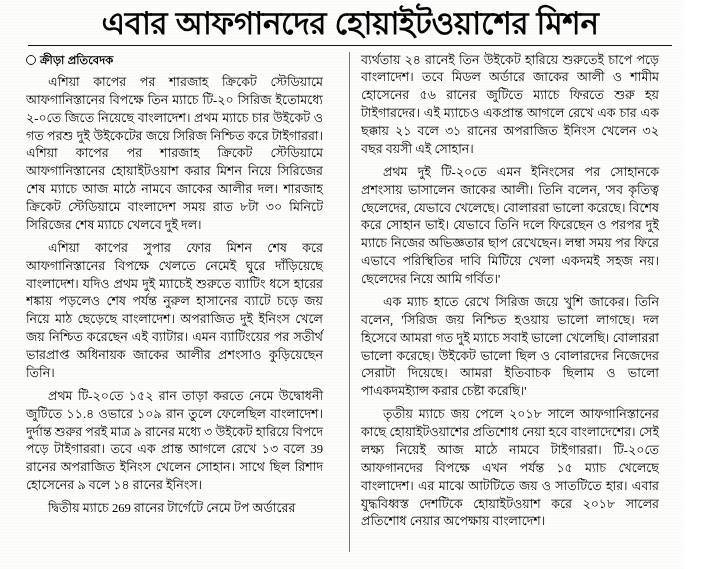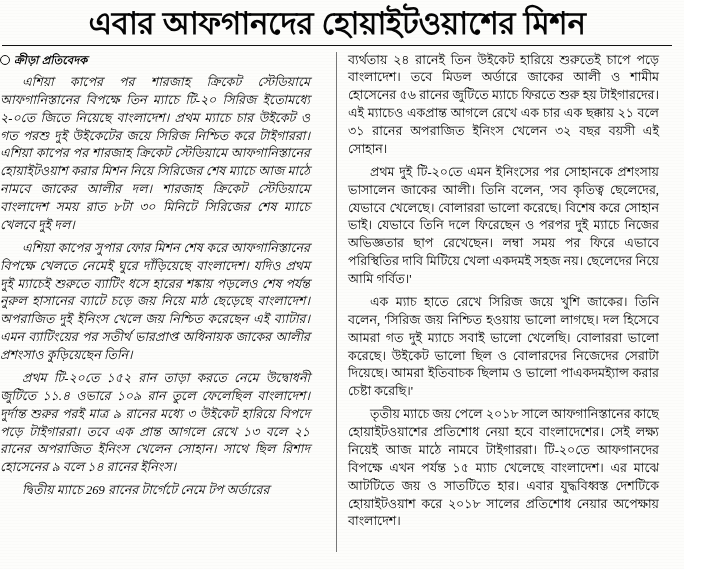--- a/index.html
+++ b/index.html
@@ -12,21 +12,21 @@
     background: #ffffff;
     font-family: "Liberation Serif", "DejaVu Serif", serif;
     color: #000000;
     overflow: hidden;
   }
   .page {
     position: relative;
     width: 684px;
     height: 569px;
     box-sizing: border-box;
-    padding: 6px 10px 0 0;
+    padding: 6px 10px 0 26px;
     background:
       repeating-linear-gradient(0deg, rgba(0,0,0,0.012) 0px, rgba(0,0,0,0.012) 1px, rgba(255,255,255,0) 1px, rgba(255,255,255,0) 3px),
       #fdfdfb;
   }
   .headline {
     font-family: "Liberation Sans", "DejaVu Sans", sans-serif;
     font-weight: bold;
     font-size: 31px;
     line-height: 1.05;
     letter-spacing: -0.3px;
@@ -50,21 +50,20 @@
     box-sizing: border-box;
     font-size: 12.6px;
     line-height: 1.42;
     text-align: justify;
     text-justify: inter-word;
     hyphens: none;
   }
   .col.left {
     padding-right: 11px;
     border-right: 1px solid #777;
-    font-style: italic;
   }
   .col.right {
     padding-left: 11px;
   }
   .byline {
     font-family: "Liberation Sans", "DejaVu Sans", sans-serif;
     font-weight: bold;
     font-size: 11.5px;
     margin: 0 0 6px 0;
     display: flex;
@@ -101,21 +100,21 @@
 
   <div class="columns">
 
     <div class="col left clip">
       <div class="byline">
         <span class="bullet"></span>
         <span>ক্রীড়া প্রতিবেদক</span>
       </div>
       <p class="para first">এশিয়া কাপের পর শারজাহ ক্রিকেট স্টেডিয়ামে আফগানিস্তানের বিপক্ষে তিন ম্যাচে টি-২০ সিরিজ ইতোমধ্যে ২-০তে জিতে নিয়েছে বাংলাদেশ। প্রথম ম্যাচে চার উইকেট ও গত পরশু দুই উইকেটের জয়ে সিরিজ নিশ্চিত করে টাইগাররা। এশিয়া কাপের পর শারজাহ ক্রিকেট স্টেডিয়ামে আফগানিস্তানের হোয়াইটওয়াশ করার মিশন নিয়ে সিরিজের শেষ ম্যাচে আজ মাঠে নামবে জাকের আলীর দল। শারজাহ ক্রিকেট স্টেডিয়ামে বাংলাদেশ সময় রাত ৮টা ৩০ মিনিটে সিরিজের শেষ ম্যাচে খেলবে দুই দল।</p>
       <p class="para">এশিয়া কাপের সুপার ফোর মিশন শেষ করে আফগানিস্তানের বিপক্ষে খেলতে নেমেই ঘুরে দাঁড়িয়েছে বাংলাদেশ। যদিও প্রথম দুই ম্যাচেই শুরুতে ব্যাটিং ধসে হারের শঙ্কায় পড়লেও শেষ পর্যন্ত নুরুল হাসানের ব্যাটে চড়ে জয় নিয়ে মাঠ ছেড়েছে বাংলাদেশ। অপরাজিত দুই ইনিংস খেলে জয় নিশ্চিত করেছেন এই ব্যাটার। এমন ব্যাটিংয়ের পর সতীর্থ ভারপ্রাপ্ত অধিনায়ক জাকের আলীর প্রশংসাও কুড়িয়েছেন তিনি।</p>
-      <p class="para">প্রথম টি-২০তে ১৫২ রান তাড়া করতে নেমে উদ্বোধনী জুটিতে ১১.৪ ওভারে ১০৯ রান তুলে ফেলেছিল বাংলাদেশ। দুর্দান্ত শুরুর পরই মাত্র ৯ রানের মধ্যে ৩ উইকেট হারিয়ে বিপদে পড়ে টাইগাররা। তবে এক প্রান্ত আগলে রেখে ১৩ বলে ২১ রানের অপরাজিত ইনিংস খেলেন সোহান। সাথে ছিল রিশাদ হোসেনের ৯ বলে ১৪ রানের ইনিংস।</p>
+      <p class="para">প্রথম টি-২০তে ১৫২ রান তাড়া করতে নেমে উদ্বোধনী জুটিতে ১১.৪ ওভারে ১০৯ রান তুলে ফেলেছিল বাংলাদেশ। দুর্দান্ত শুরুর পরই মাত্র ৯ রানের মধ্যে ৩ উইকেট হারিয়ে বিপদে পড়ে টাইগাররা। তবে এক প্রান্ত আগলে রেখে ১৩ বলে 39 রানের অপরাজিত ইনিংস খেলেন সোহান। সাথে ছিল রিশাদ হোসেনের ৯ বলে ১৪ রানের ইনিংস।</p>
       <p class="para">দ্বিতীয় ম্যাচে 269 রানের টার্গেটে নেমে টপ অর্ডারের</p>
     </div>
 
     <div class="col right clip">
       <p class="para first" style="text-indent:0">ব্যর্থতায় ২৪ রানেই তিন উইকেট হারিয়ে শুরুতেই চাপে পড়ে বাংলাদেশ। তবে মিডল অর্ডারে জাকের আলী ও শামীম হোসেনের ৫৬ রানের জুটিতে ম্যাচে ফিরতে শুরু হয় টাইগারদের। এই ম্যাচেও একপ্রান্ত আগলে রেখে এক চার এক ছক্কায় ২১ বলে ৩১ রানের অপরাজিত ইনিংস খেলেন ৩২ বছর বয়সী এই সোহান।</p>
       <p class="para">প্রথম দুই টি-২০তে এমন ইনিংসের পর সোহানকে প্রশংসায় ভাসালেন জাকের আলী। তিনি বলেন, 'সব কৃতিত্ব ছেলেদের, যেভাবে খেলেছে। বোলাররা ভালো করেছে। বিশেষ করে সোহান ভাই। যেভাবে তিনি দলে ফিরেছেন ও পরপর দুই ম্যাচে নিজের অভিজ্ঞতার ছাপ রেখেছেন। লম্বা সময় পর ফিরে এভাবে পরিস্থিতির দাবি মিটিয়ে খেলা একদমই সহজ নয়। ছেলেদের নিয়ে আমি গর্বিত।'</p>
       <p class="para">এক ম্যাচ হাতে রেখে সিরিজ জয়ে খুশি জাকের। তিনি বলেন, 'সিরিজ জয় নিশ্চিত হওয়ায় ভালো লাগছে। দল হিসেবে আমরা গত দুই ম্যাচে সবাই ভালো খেলেছি। বোলাররা ভালো করেছে। উইকেট ভালো ছিল ও বোলারদের নিজেদের সেরাটা দিয়েছে। আমরা ইতিবাচক ছিলাম ও ভালো পাএকদমই্যান্স করার চেষ্টা করেছি।'</p>
       <p class="para">তৃতীয় ম্যাচে জয় পেলে ২০১৮ সালে আফগানিস্তানের কাছে হোয়াইটওয়াশের প্রতিশোধ নেয়া হবে বাংলাদেশের। সেই লক্ষ্য নিয়েই আজ মাঠে নামবে টাইগাররা। টি-২০তে আফগানদের বিপক্ষে এখন পর্যন্ত ১৫ ম্যাচ খেলেছে বাংলাদেশ। এর মাঝে আটটিতে জয় ও সাতটিতে হার। এবার যুদ্ধবিধ্বস্ত দেশটিকে হোয়াইটওয়াশ করে ২০১৮ সালের প্রতিশোধ নেয়ার অপেক্ষায় বাংলাদেশ।</p>
     </div>
 

